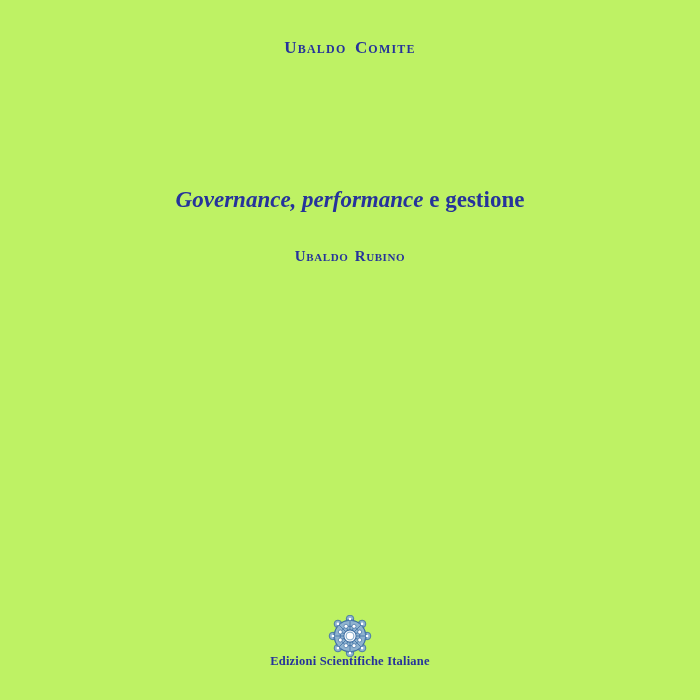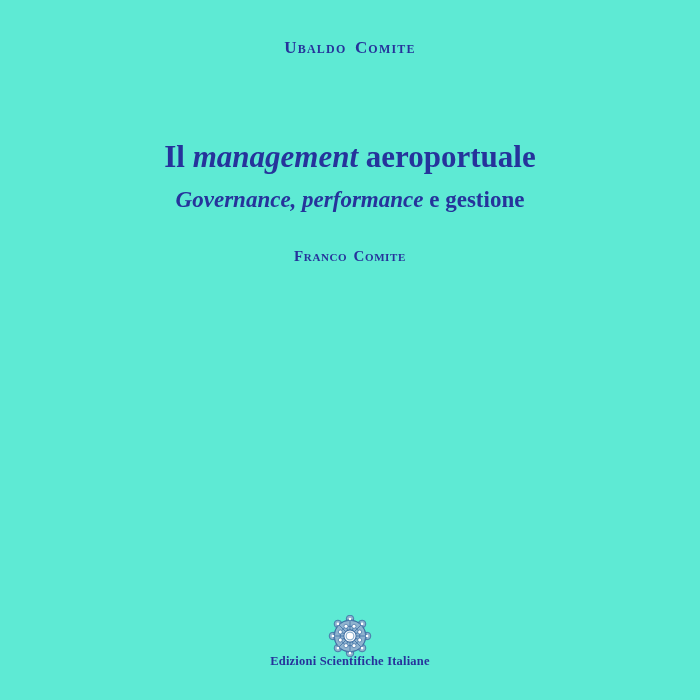--- a/index.html
+++ b/index.html
@@ -4,21 +4,21 @@
 <style>
   html, body {
     margin: 0;
     padding: 0;
     background: #ffffff;
   }
   .page {
     position: relative;
     width: 700px;
     height: 700px;
-    background: #5eead4;
+    background: #bef264;
     font-family: "Liberation Serif", serif;
     color: var(--ink-blue, #26339b);
     overflow: hidden;
   }
   .centered {
     position: absolute;
     left: 0;
     right: 0;
     text-align: center;
     margin: 0;
@@ -82,26 +82,25 @@
   .logo .core  { fill: #ffffff; stroke: var(--logo-line, #3e6fa3); stroke-width: 1.2; }
   .logo .core-ring { fill: none; stroke: var(--logo-fill, #8fb3cf); stroke-width: 1.4; }
 </style>
 </head>
 <body>
 
 <div class="page">
 
   <div class="centered author">Ubaldo Comite</div>
 
-  <h1 class="centered title"><span>Il </span><em>management</em><span> aeroportuale</span></h1>
 
   <h2 class="centered subtitle"><em>Governance, performance</em><span> e gestione</span></h2>
 
 
-  <div class="centered intro-name">Franco Comite</div>
+  <div class="centered intro-name">Ubaldo Rubino</div>
 
   <div class="logo-wrap">
     <svg class="logo" viewBox="0 0 48 48" width="44" height="42" aria-hidden="true">
 
       <circle class="knob" cx="43.5" cy="24" r="4.3"></circle>
       <circle class="knob" cx="37.79" cy="37.79" r="4.3"></circle>
       <circle class="knob" cx="24" cy="43.5" r="4.3"></circle>
       <circle class="knob" cx="10.21" cy="37.79" r="4.3"></circle>
       <circle class="knob" cx="4.5" cy="24" r="4.3"></circle>
       <circle class="knob" cx="10.21" cy="10.21" r="4.3"></circle>

